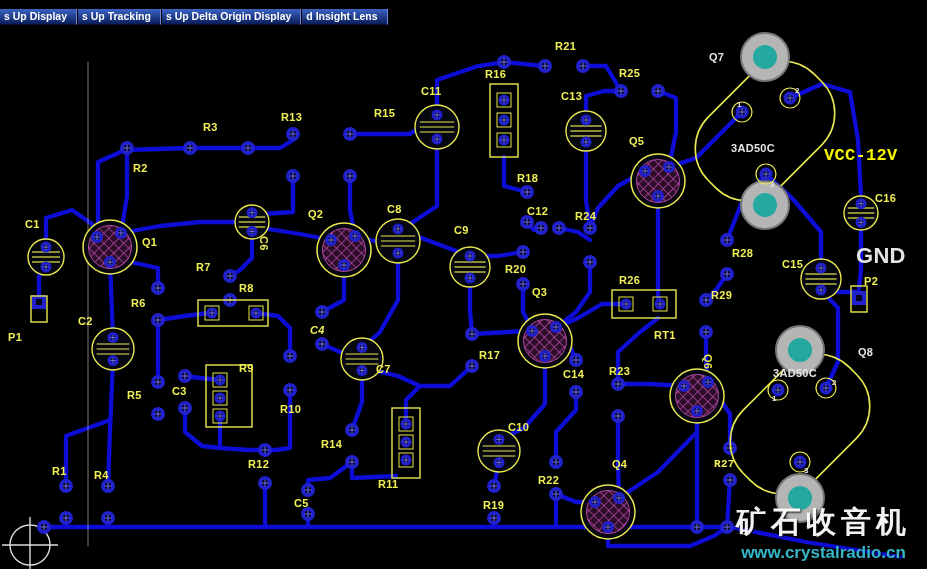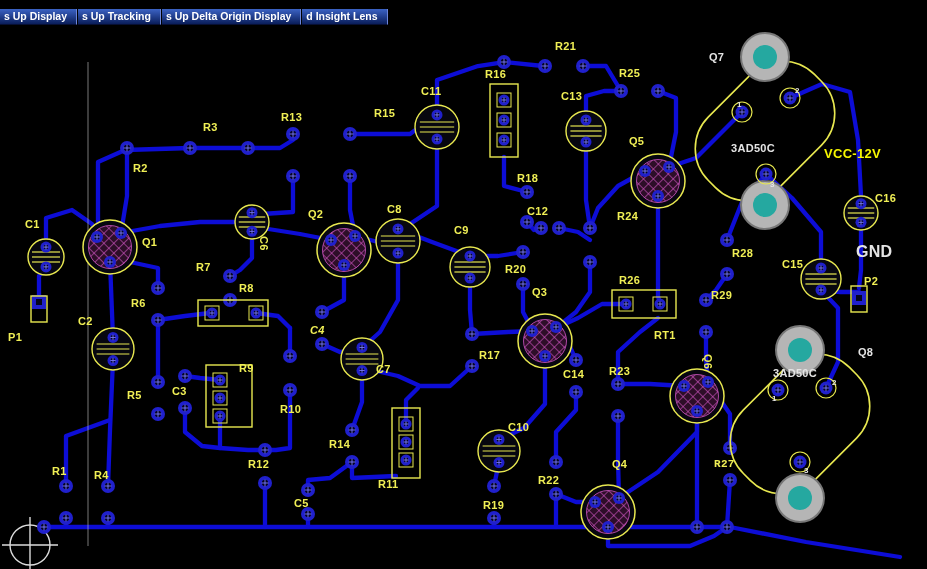--- a/index.html
+++ b/index.html
@@ -1010,21 +1010,21 @@
       <span class="pcb-label" style="left: 281px; top: 111px;">R13</span>
       <span class="pcb-label" style="left: 354px; top: 107px; margin-left: 20px;">R15</span>
       <span class="pcb-label" style="left: 421px; top: 85px;">C11</span>
       <span class="pcb-label" style="left: 485px; top: 68px;">R16</span>
       <span class="pcb-label" style="left: 555px; top: 40px;">R21</span>
       <span class="pcb-label" style="left: 619px; top: 67px;">R25</span>
       <span class="pcb-label" style="left: 561px; top: 90px;">C13</span>
       <span class="pcb-label" style="left: 629px; top: 135px;">Q5</span>
       <span class="pcb-label" style="left: 517px; top: 172px;">R18</span>
       <span class="pcb-label" style="left: 527px; top: 205px;">C12</span>
-      <span class="pcb-label" style="left: 575px; top: 210px; margin-left: 42px;">R24</span>
+      <span class="pcb-label" style="left: 575px; top: 210px;">R24</span>
       <span class="pcb-label" style="left: 505px; top: 263px;">R20</span>
       <span class="pcb-label" style="left: 454px; top: 224px;">C9</span>
       <span class="pcb-label" style="left: 387px; top: 203px;">C8</span>
       <span class="pcb-label" style="left: 308px; top: 208px;">Q2</span>
       <span class="pcb-label" style="left: 142px; top: 236px;">Q1</span>
       <span class="pcb-label" style="left: 196px; top: 261px;">R7</span>
       <span class="pcb-label" style="left: 239px; top: 282px;">R8</span>
       <span class="pcb-label" style="left: 131px; top: 297px; text-align: center;">R6</span>
       <span class="pcb-label" style="left: 78px; top: 315px;">C2</span>
       <span class="pcb-label" style="left: 8px; top: 331px;">P1</span>
@@ -1032,21 +1032,21 @@
       <span class="pcb-label" style="left: 172px; top: 385px;">C3</span>
       <span class="pcb-label" style="left: 239px; top: 362px;">R9</span>
       <span class="pcb-label" style="left: 280px; top: 403px;">R10</span>
       <span class="pcb-label" style="left: 310px; top: 324px; font-style: italic;">C4</span>
       <span class="pcb-label" style="left: 376px; top: 335px; margin-top: 28px;">C7</span>
       <span class="pcb-label" style="left: 479px; top: 349px;">R17</span>
       <span class="pcb-label" style="left: 532px; top: 286px;">Q3</span>
       <span class="pcb-label" style="left: 563px; top: 368px;">C14</span>
       <span class="pcb-label" style="left: 609px; top: 365px;">R23</span>
       <span class="pcb-label" style="left: 508px; top: 421px;">C10</span>
-      <span class="pcb-label" style="left: 329px; top: 438px;">R14</span>
+      <span class="pcb-label" style="left: 321px; top: 438px;">R14</span>
       <span class="pcb-label" style="left: 248px; top: 458px;">R12</span>
       <span class="pcb-label" style="left: 378px; top: 478px;">R11</span>
       <span class="pcb-label" style="left: 294px; top: 497px;">C5</span>
       <span class="pcb-label" style="left: 483px; top: 499px;">R19</span>
       <span class="pcb-label" style="left: 538px; top: 474px;">R22</span>
       <span class="pcb-label" style="left: 612px; top: 458px;">Q4</span>
       <span class="pcb-label" style="left: 52px; top: 465px;">R1</span>
       <span class="pcb-label" style="left: 94px; top: 469px;">R4</span>
       <span class="pcb-label" style="left: 714px; top: 458px; font-family: Liberation Mono, monospace;">R27</span>
       <span class="pcb-label" style="left: 619px; top: 274px;">R26</span>
@@ -1061,25 +1061,29 @@
       <span class="pcb-label lab-w" style="left: 709px; top: 51px;">Q7</span>
       <span class="pcb-label lab-w" style="left: 731px; top: 142px;">3AD50C</span>
       <span class="pcb-label lab-w" style="left: 773px; top: 367px;">3AD50C</span>
       <span class="pcb-label lab-w" style="left: 858px; top: 346px;">Q8</span>
       <span class="pcb-label lab-w" style="left: 737px; top: 100px; font-size: 8px;">1</span>
       <span class="pcb-label lab-w" style="left: 795px; top: 86px; font-size: 8px;">2</span>
       <span class="pcb-label lab-w" style="left: 770px; top: 180px; font-size: 8px;">3</span>
       <span class="pcb-label lab-w" style="left: 772px; top: 394px; font-size: 8px;">1</span>
       <span class="pcb-label lab-w" style="left: 832px; top: 378px; font-size: 8px;">2</span>
       <span class="pcb-label lab-w" style="left: 804px; top: 466px; font-size: 8px;">3</span>
-      <span class="pcb-label lab-y" style="left: 824px; top: 146px; font-size: 13px;">VCC-12V</span>
-      <span class="pcb-label lab-w" style="left: 856px; top: 243px; font-size: 16px;">GND</span>
+      <span class="pcb-label lab-y" style="left: 824px; top: 146px; font-size: 17px; font-family: Liberation Mono, monospace;">VCC-12V</span>
+      <span class="pcb-label lab-w" style="left: 856px; top: 243px; font-size: 22px;">GND</span>
     </div>
 
   <div id="menu">
     <div class="menu-item">s Up Display</div>
     <div class="menu-item">s Up Tracking</div>
     <div class="menu-item">s Up Delta Origin Display</div>
     <div class="menu-item">d Insight Lens</div>
   </div>
 
+  <div id="watermark">
+    <div class="wm-title">矿石收音机</div>
+    <div class="wm-url">www.crystalradio.cn</div>
+  </div>
 
 </div>
 
 </body></html>

